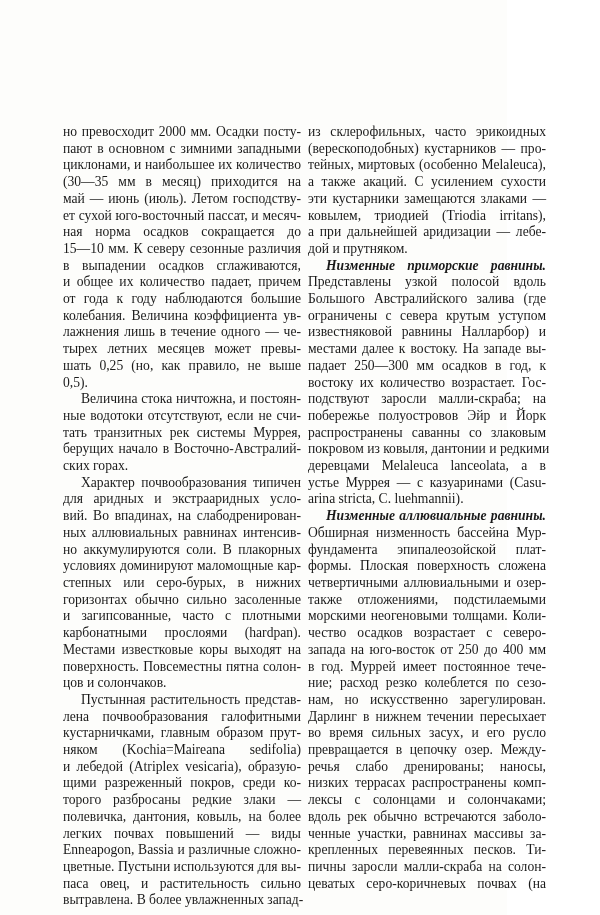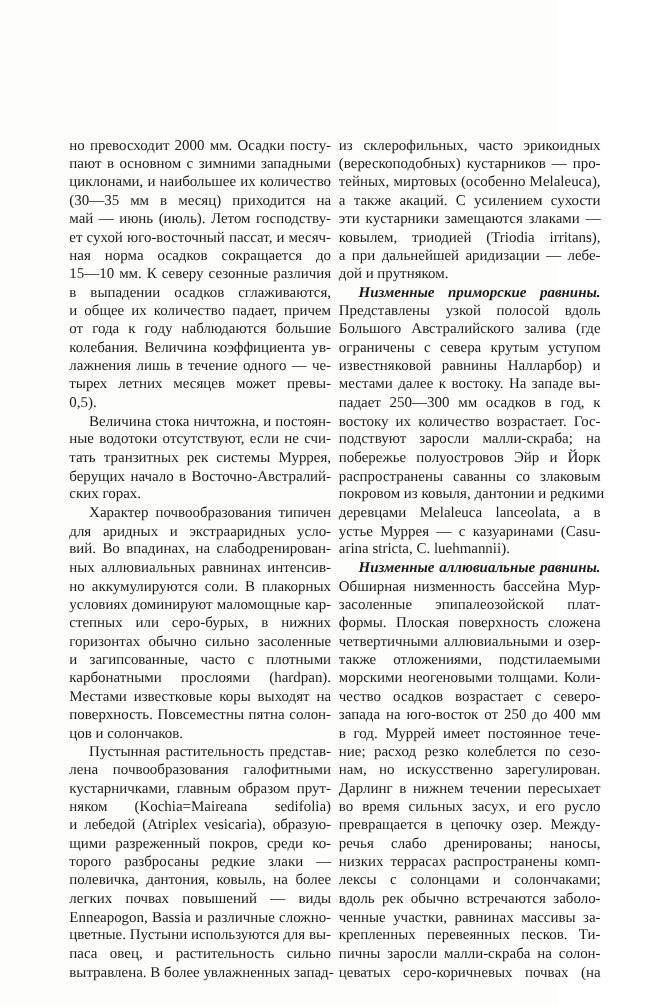--- a/index.html
+++ b/index.html
@@ -34,20 +34,21 @@
         <span class="line">май — июнь (июль). Летом господству-</span>
         <span class="line">ет сухой юго-восточный пассат, и месяч-</span>
         <span class="line">ная норма осадков сокращается до</span>
         <span class="line">15—10 мм. К северу сезонные различия</span>
         <span class="line">в выпадении осадков сглаживаются,</span>
         <span class="line">и общее их количество падает, причем</span>
         <span class="line">от года к году наблюдаются большие</span>
         <span class="line">колебания. Величина коэффициента ув-</span>
         <span class="line">лажнения лишь в течение одного — че-</span>
         <span class="line">тырех летних месяцев может превы-</span>
+        <span class="line">шать 0,25 (но, как правило, не выше</span>
         <span class="line last">0,5).</span>
       </div>
       <div>
         <span class="line indent">Величина стока ничтожна, и постоян-</span>
         <span class="line">ные водотоки отсутствуют, если не счи-</span>
         <span class="line">тать транзитных рек системы Муррея,</span>
         <span class="line">берущих начало в Восточно-Австралий-</span>
         <span class="line last">ских горах.</span>
       </div>
       <div>
@@ -105,21 +106,21 @@
         <span class="line">побережье полуостровов Эйр и Йорк</span>
         <span class="line">распространены саванны со злаковым</span>
         <span class="line">покровом из ковыля, дантонии и редкими</span>
         <span class="line">деревцами Melaleuca lanceolata, а в</span>
         <span class="line">устье Муррея — с казуаринами (Casu-</span>
         <span class="line last">arina stricta, C. luehmannii).</span>
       </div>
       <div>
         <span class="line indent it">Низменные аллювиальные равнины.</span>
         <span class="line">Обширная низменность бассейна Мур-</span>
-        <span class="line">засоленные эпипалеозойской плат-</span>
+        <span class="line">фундамента эпипалеозойской плат-</span>
         <span class="line">формы. Плоская поверхность сложена</span>
         <span class="line">четвертичными аллювиальными и озер-</span>
         <span class="line">также отложениями, подстилаемыми</span>
         <span class="line">морскими неогеновыми толщами. Коли-</span>
         <span class="line">чество осадков возрастает с северо-</span>
         <span class="line">запада на юго-восток от 250 до 400 мм</span>
         <span class="line">в год. Муррей имеет постоянное тече-</span>
         <span class="line">ние; расход резко колеблется по сезо-</span>
         <span class="line">нам, но искусственно зарегулирован.</span>
         <span class="line">Дарлинг в нижнем течении пересыхает</span>

